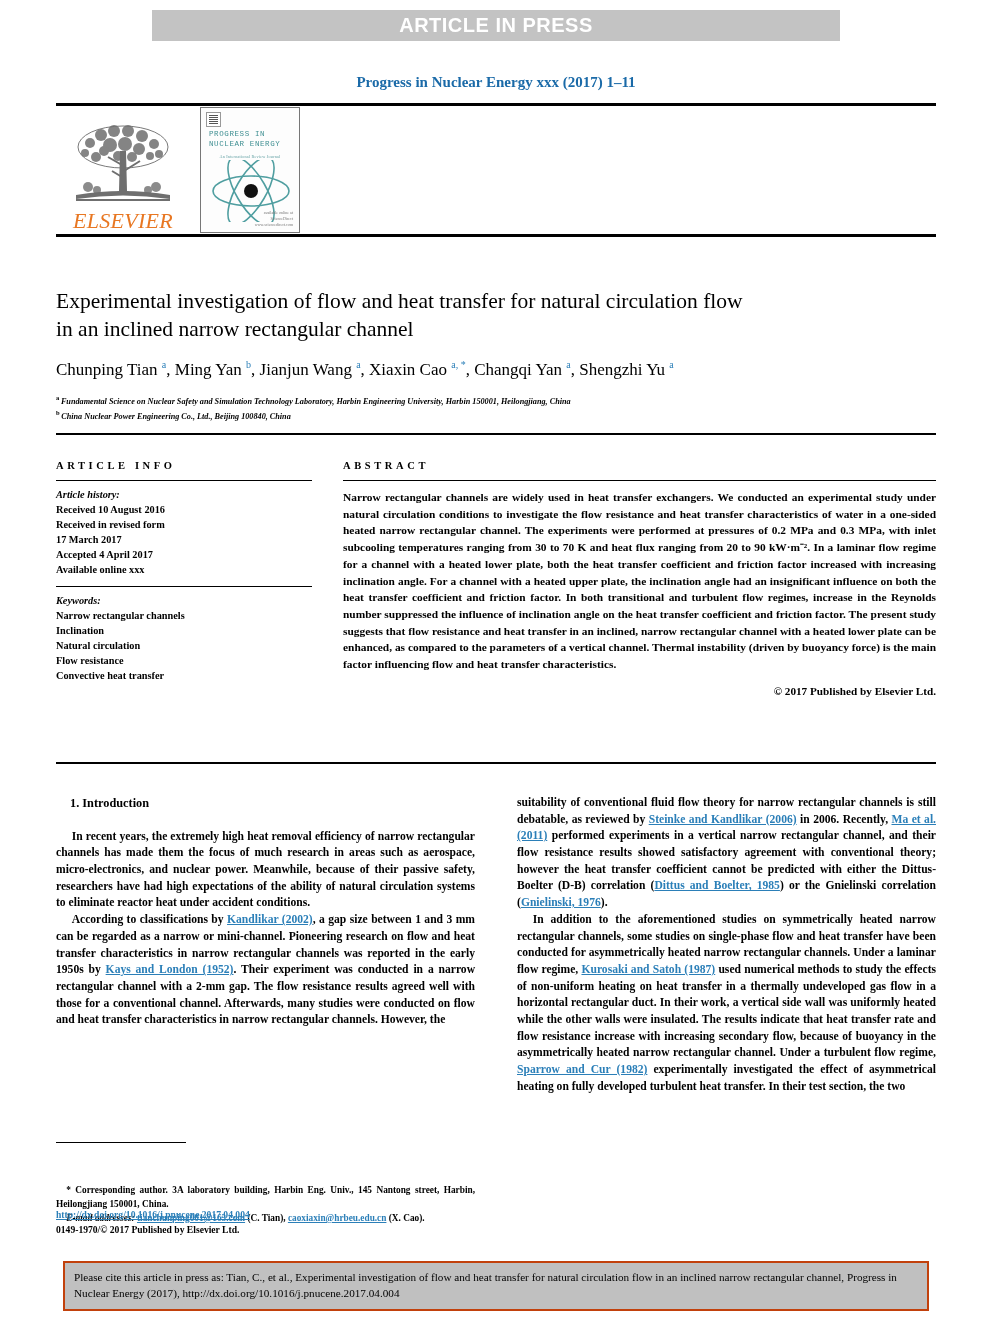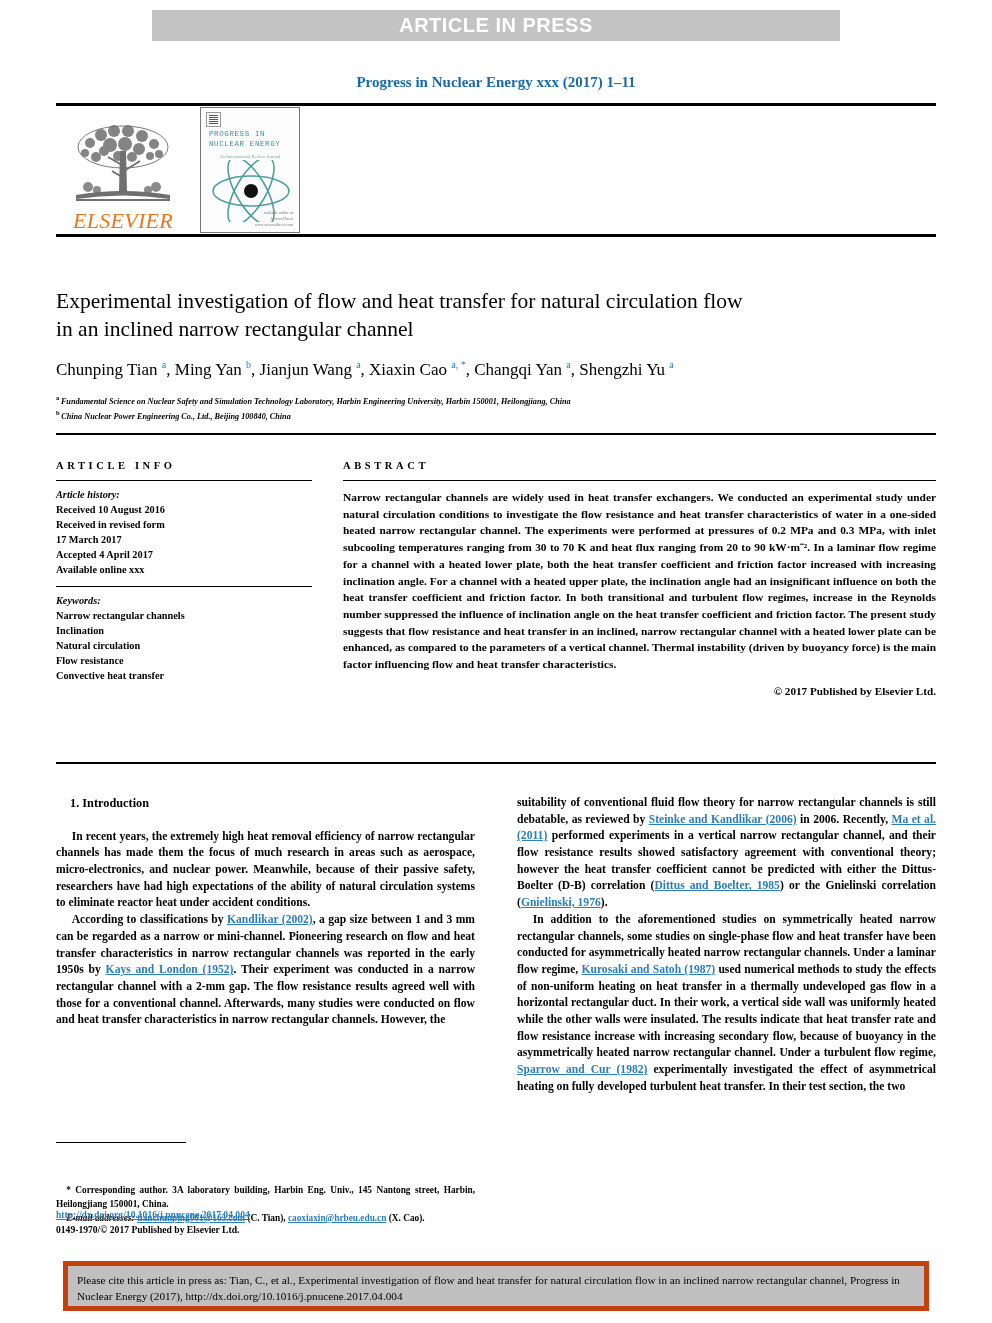--- a/index.html
+++ b/index.html
@@ -241,21 +241,21 @@
     font-size: 9.6px; line-height: 1.55; font-weight: bold;
   }
   .doi-block .doi { color: #2b7fb8; }
 
   
   .cite-box {
     position: absolute;
     left: 63px; top: 1261px;
     width: 866px; height: 50px;
     background: #c0c0c0;
-    border: 5px solid #c2410c;
+    border: 2px solid #c2410c;
     padding: 7px 9px;
     font-size: 11.2px;
     line-height: 1.42;
   }
 </style>
 </head>
 <body>
 
 <div class="aip-banner">
   <span>ARTICLE IN PRESS</span>

